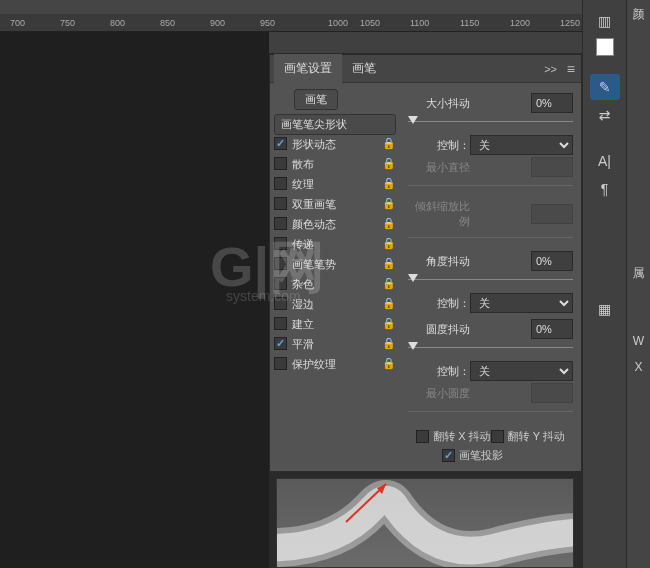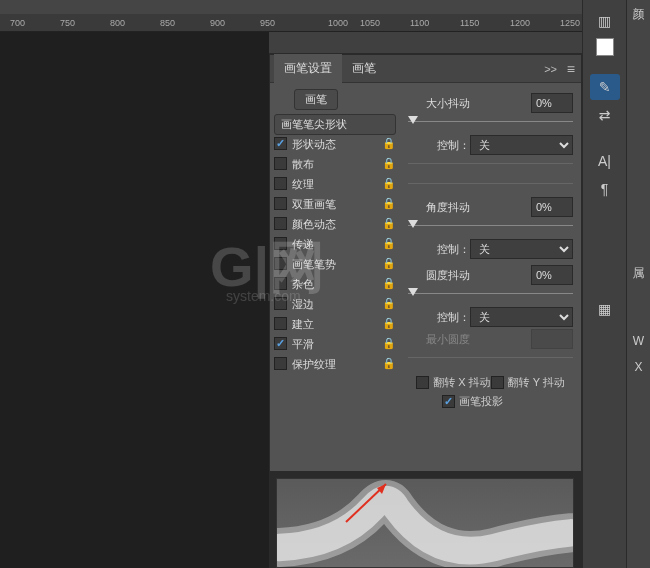--- a/index.html
+++ b/index.html
@@ -168,24 +168,34 @@
       </div>
       <div class="slider-track">
           <div class="line"></div>
           <div class="thumb"></div>
         </div>
 
       <div class="ctrl-row">
         <span class="ctrl-label">控制：</span>
         <select class="ctrl-select"><option>关</option></select>
       </div>
+      <div class="ctrl-row">
+        <span class="ctrl-label dim">最小直径</span>
+        <span style="flex:1"></span>
+        <input class="ctrl-input" disabled="" style="opacity: 0.4;">
+      </div>
       <div class="slider-track">
           <div class="line" style="background:#666"></div>
         </div>
 
+      <div class="ctrl-row">
+        <span class="ctrl-label dim">倾斜缩放比例</span>
+        <span style="flex:1"></span>
+        <input class="ctrl-input" disabled="" style="opacity: 0.4;">
+      </div>
       <div class="slider-track">
           <div class="line" style="background:#666"></div>
         </div>
 
       <div class="ctrl-row">
         <span class="ctrl-label">角度抖动</span>
         <span style="flex:1"></span>
         <input class="ctrl-input" value="0%" style="">
       </div>
       <div class="slider-track">

